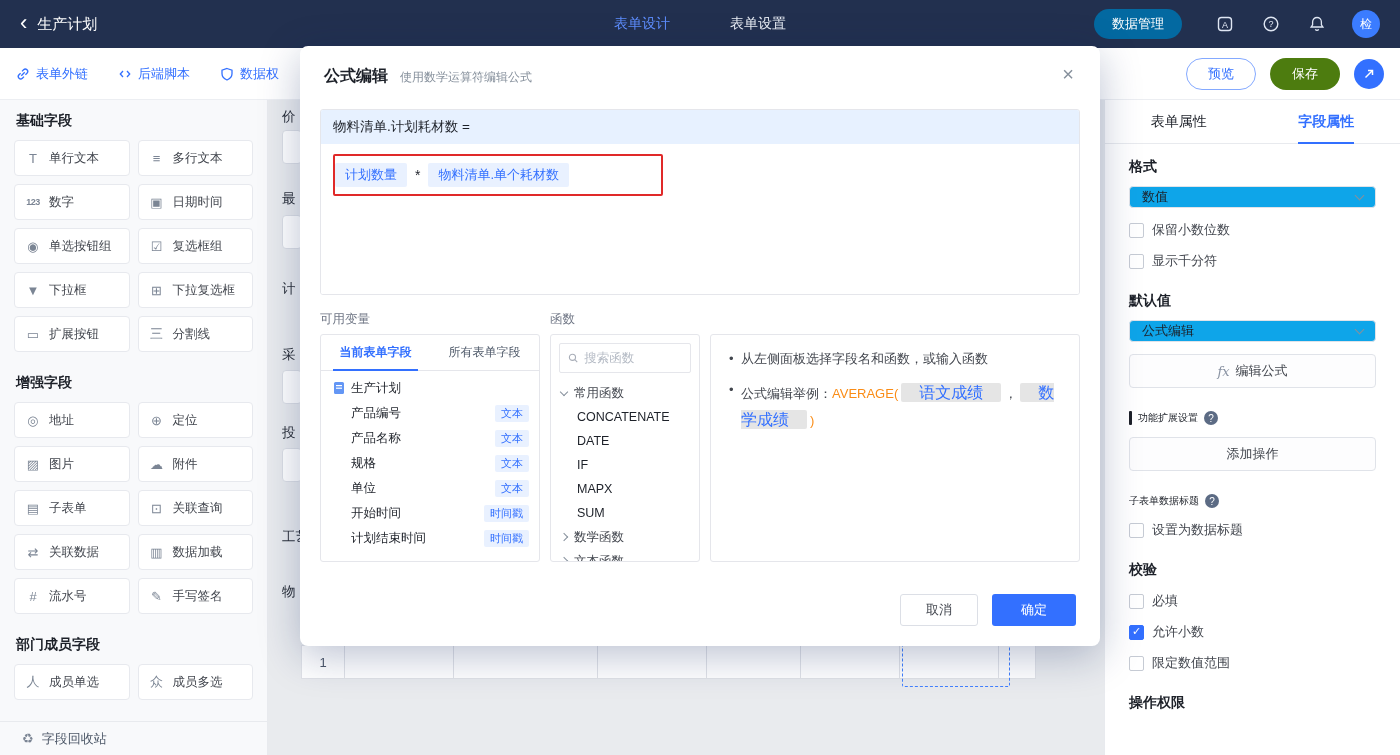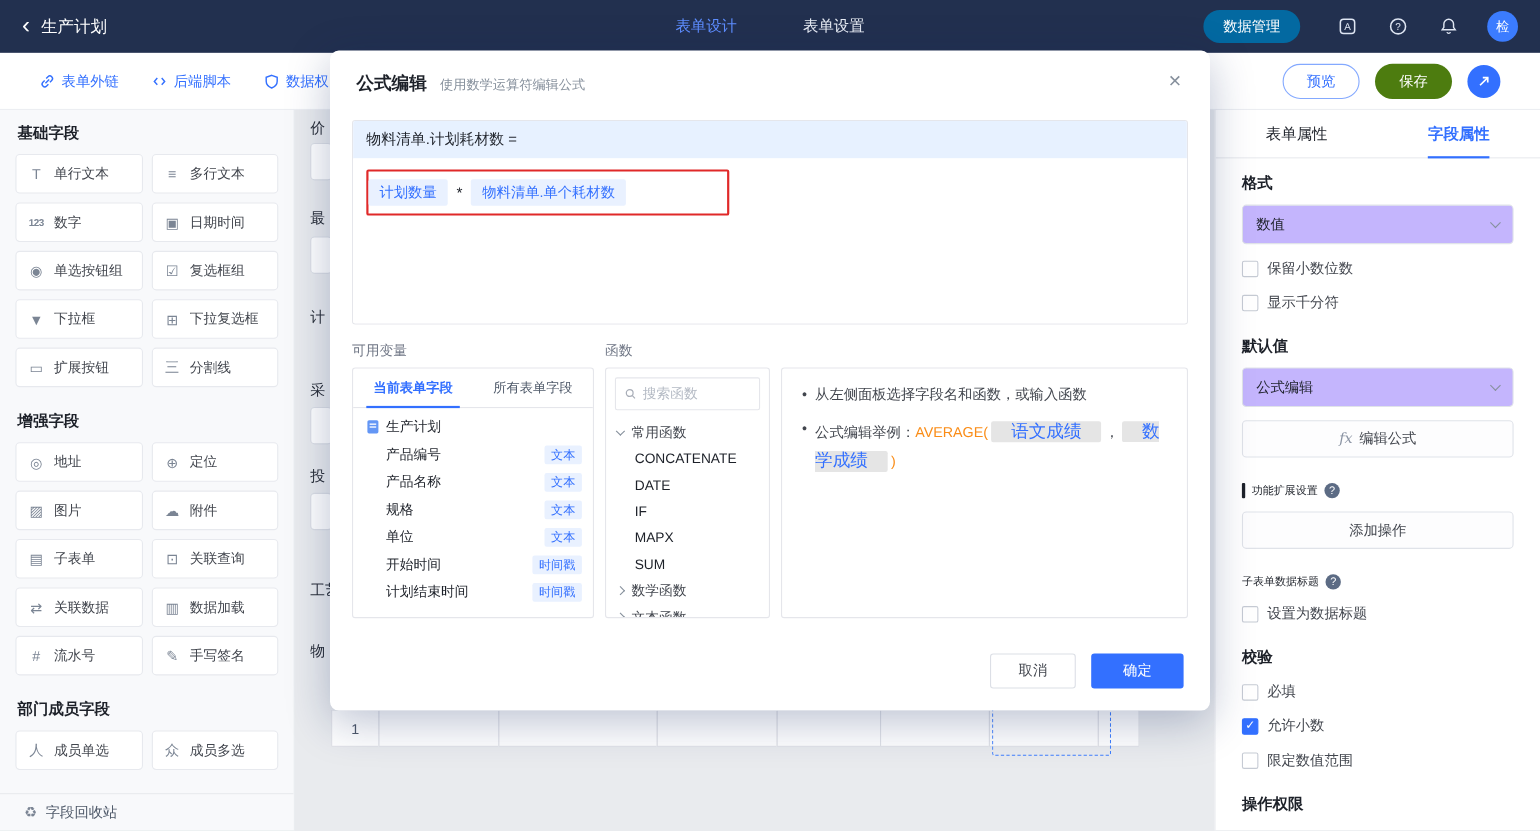--- a/index.html
+++ b/index.html
@@ -14,21 +14,21 @@
   .tb-title{color:#fff;font-size:15px}
   .tb-tabs{position:absolute;left:50%;transform:translateX(-50%);display:flex;gap:60px}
   .tb-tab{font-size:14px;color:#e8edf5}
   .tb-tab.active{color:#5e8eff}
   .tb-right{display:flex;align-items:center}
   .btn-data{height:30px;padding:0 18px;border-radius:15px;background:#0369a1;color:#fff;font-size:13px;border:none;margin-right:20px;font-family:inherit}
   .tb-ic{width:20px;height:20px;margin:0 13px;display:inline-flex;align-items:center;justify-content:center}
   .avatar{width:28px;height:28px;border-radius:50%;background:#3b7cff;color:#fff;font-size:12px;display:inline-flex;align-items:center;justify-content:center;margin-left:12px}
 
   
-  .toolbar{position:absolute;top:48px;left:0;width:1400px;height:52px;background:#fff;border-bottom:1px solid #eceef2;display:flex;align-items:center;justify-content:space-between;padding:0 36px;z-index:5}
+  .toolbar{position:absolute;top:48px;left:0;width:1400px;height:52px;background:#fff;border-bottom:1px solid #eceef2;display:flex;align-items:center;justify-content:space-between;padding:0 16px;z-index:5}
   .tl-left{display:flex;gap:30px}
   .tl-item{display:flex;align-items:center;gap:6px;font-size:13px;color:#3370ff}
   .tl-right{display:flex;align-items:center}
   .btn-preview{width:70px;height:32px;border-radius:16px;border:1px solid #84a9ff;color:#3370ff;background:#fff;font-size:13px;font-family:inherit}
   .btn-save{width:70px;height:32px;border-radius:16px;background:#4d7c0f;color:#fff;border:none;font-size:13px;margin-left:14px;font-family:inherit}
   .share-btn{width:30px;height:30px;border-radius:50%;background:#3370ff;display:flex;align-items:center;justify-content:center;margin-left:14px}
 
   
   .sidebar-left{position:absolute;top:100px;left:0;width:268px;height:655px;background:#f8f9fb;border-right:1px solid #e8eaee;z-index:5;padding:12px 14px;overflow:hidden}
   .sec-title{font-size:14px;font-weight:bold;color:#1d2129;margin:0 2px 10px}
@@ -49,21 +49,21 @@
   .cdash{position:absolute;left:634px;top:537px;width:108px;height:50px;border:1.5px dashed #4080ff;border-radius:2px;z-index:2}
 
   
   .sidebar-right{position:absolute;top:100px;left:1104px;width:296px;height:655px;background:#fff;border-left:1px solid #e8eaee;z-index:5;overflow:hidden}
   .rp-tabs{height:44px;display:flex;border-bottom:1px solid #e8eaee}
   .rp-tab{flex:1;display:flex;align-items:center;justify-content:center;font-size:14px;color:#1d2129;position:relative}
   .rp-tab.active{color:#3370ff;font-weight:bold}
   .rp-tab.active::after{content:"";position:absolute;bottom:-1px;left:50%;transform:translateX(-50%);width:56px;height:2px;background:#3370ff}
   .rp-content{padding:14px 24px}
   .rp-label{font-size:14px;font-weight:bold;color:#1d2129}
-  .rp-select{margin-top:10px;height:36px;background:#c4b5fd;border:1px solid #e0e3e9;border-radius:4px;display:flex;align-items:center;justify-content:space-between;padding:0 12px;font-size:13px;color:#1d2129}
+  .rp-select{margin-top:10px;height:22px;background:#0ea5e9;border:1px solid #e0e3e9;border-radius:4px;display:flex;align-items:center;justify-content:space-between;padding:0 12px;font-size:13px;color:#1d2129}
   .chev{width:7px;height:7px;border-right:1.4px solid #86909c;border-bottom:1.4px solid #86909c;transform:rotate(45deg);margin-top:-4px}
   .cbrow{display:flex;align-items:center;gap:8px;margin-top:13px}
   .cb{width:15px;height:15px;border:1px solid #c6cbd4;border-radius:2px;background:#fff;flex-shrink:0;position:relative}
   .cb.on{background:#3370ff;border-color:#3370ff}
   .cb.on::after{content:"✓";color:#fff;font-size:11px;position:absolute;left:2px;top:-1px}
   .cbl{font-size:13px;color:#42464e}
   .rp-sec{display:flex;align-items:center;gap:6px;margin-top:23px}
   .rp-bar{width:3px;height:14px;background:#1d2129;border-radius:1px}
   .rp-sec-t{font-size:10px;font-weight:normal}
   .qmark{width:14px;height:14px;border-radius:50%;background:#5c6b84;color:#fff;font-size:10px;display:inline-flex;align-items:center;justify-content:center}

